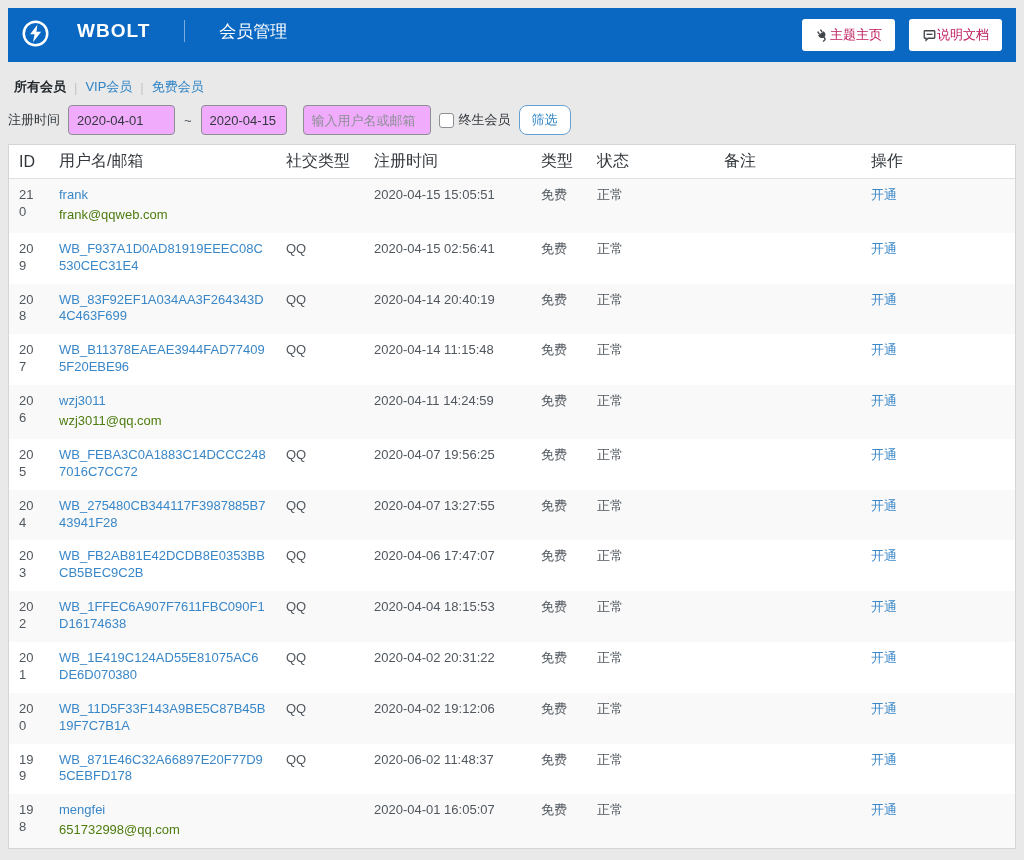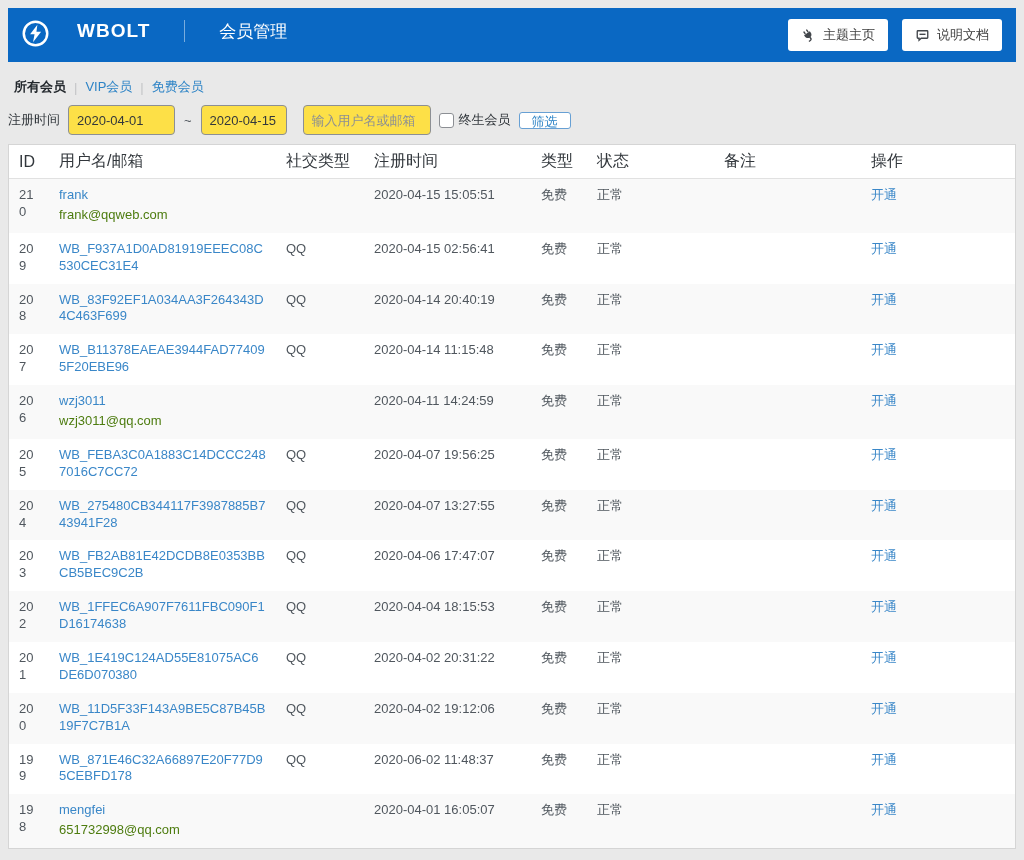--- a/index.html
+++ b/index.html
@@ -16,48 +16,48 @@
   .topbar {
     height:54px; background:#0a68c3; display:flex; align-items:center;
     padding:0 14px; justify-content:space-between;
   }
   .brand-group { display:flex; gap:28px; }
   .brand-name { color:#fff; font-size:19px; font-weight:bold; letter-spacing:1px; }
   .brand-divider { width:1px; height:22px; background:rgba(255,255,255,.45); margin:0 6px; }
   .page-title { color:#fff; font-size:17px; }
   .topbar-actions { display:flex; gap:14px; }
   .topbar-btn {
-    display:flex; align-items:center; gap:7px; background:#fff; border:none;
-    border-radius:3px; padding:7px 13px; font-size:13px; color:#404040;
+    display:flex; align-items:center; background:#fff; border:none;
+    border-radius:3px; padding:7px 13px; font-size:13px; color:#be185d;
     cursor:pointer; font-family:inherit;
   }
   .topbar-btn svg { display:block; }
   
   .tabs { margin:16px 0 0 6px; display:flex; align-items:center; font-size:13px; }
   .tab-sep { color:#c3c4c7; margin:0 8px; }
   .tab-link { color:#2e84c6; text-decoration:none; cursor:pointer; }
   .tab-active { color:#23282d; font-weight:bold; }
   
   .filter-row { margin-top:9px; display:flex; align-items:center; }
   .filter-label { color:#32373c; margin-right:8px; }
   .txt-input {
-    height:30px; border:1px solid #8c8f94; border-radius:4px; background:#fde047;
+    height:30px; border:1px solid #8c8f94; border-radius:4px; background:#f0abfc;
     padding:0 8px; font-size:13px; color:#32373c; font-family:inherit;
   }
   .date-from { width:107px; }
   .date-to { width:86px; margin-right:16px; }
   .tilde { color:#50575e; margin:0 9px; }
   .search-input { width:128px; margin-right:8px; }
   .search-input::placeholder { color:#8c8f94; }
   .chk { width:15px; height:15px; accent-color:#fff; margin-right:5px;
          border:1px solid #8c8f94; border-radius:3px; appearance:none; background:#fff; cursor:pointer;}
   .chk-label { color:#32373c; margin-right:8px; display:flex; align-items:center; cursor:pointer;}
   .filter-btn {
-    height:17px; padding:0 12px; background:#fff; border:1px solid #67a0d4;
-    border-radius:3px; color:#2e84c6; font-size:13px; cursor:pointer; font-family:inherit;
+    height:30px; padding:0 12px; background:#fff; border:1px solid #67a0d4;
+    border-radius:8px; color:#2e84c6; font-size:13px; cursor:pointer; font-family:inherit;
   }
   
   .table-wrap { margin-top:9px; background:#fff; border:1px solid #d5d5d5; }
   table { width:100%; border-collapse:collapse; table-layout:fixed; }
   thead th {
     text-align:left; font-weight:normal; color:#32373c; font-size:16px;
     padding:6px 10px; border-bottom:1px solid #e1e1e1; white-space:nowrap;
   }
   tbody tr:nth-child(odd) { background:#f9f9f9; }
   tbody td {

